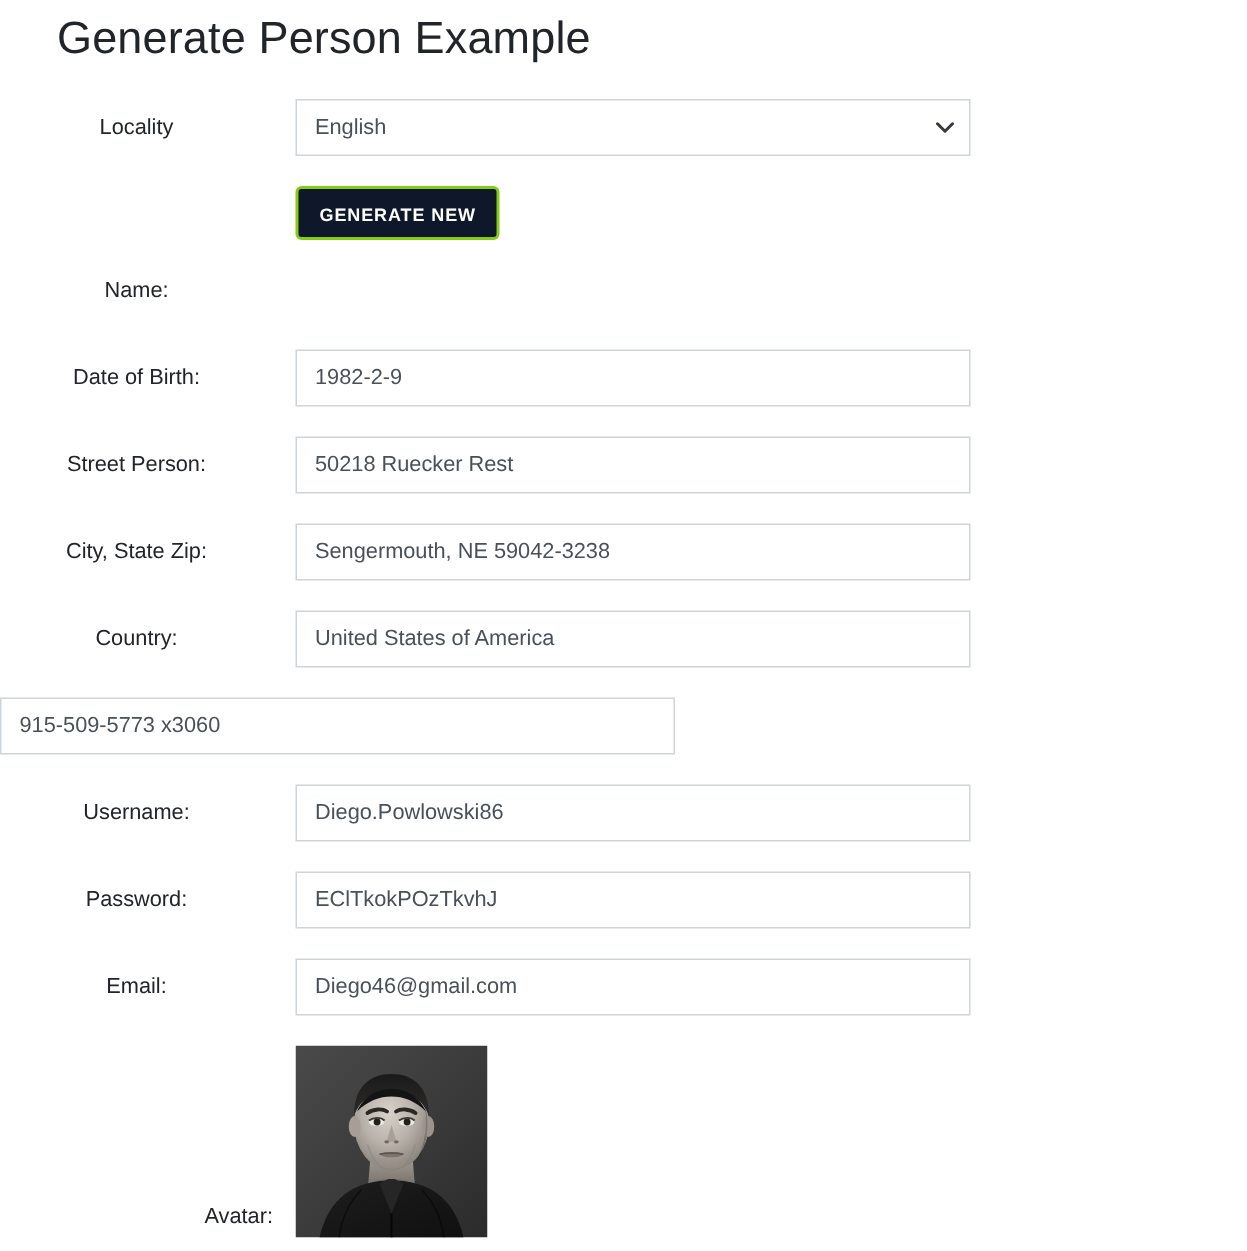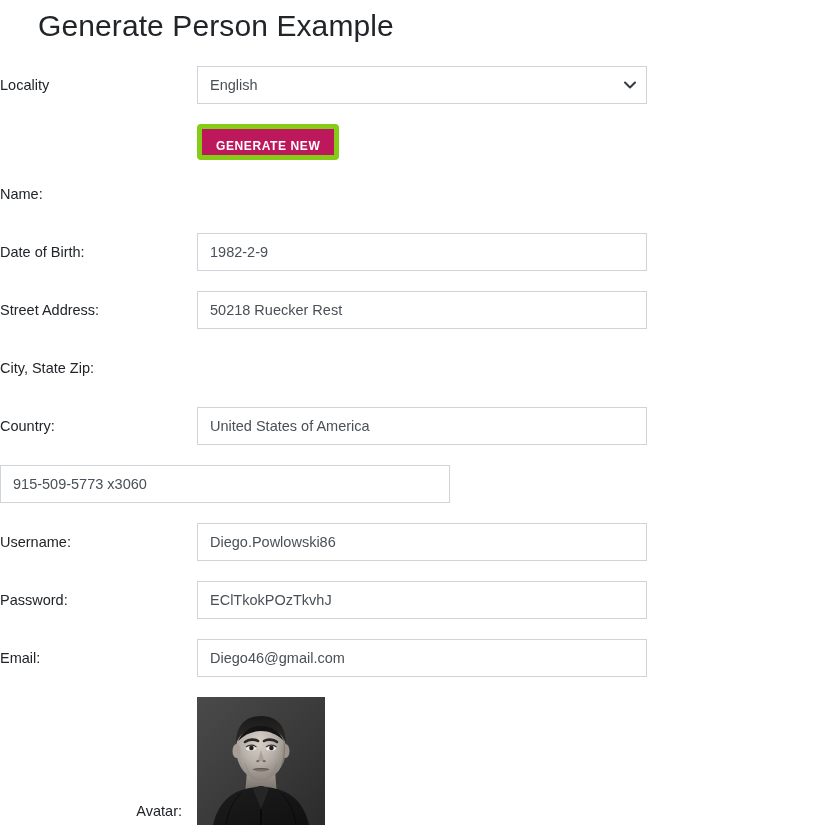--- a/index.html
+++ b/index.html
@@ -39,21 +39,21 @@
   .form-row {
     display: flex;
     align-items: flex-start;
     margin-bottom: 20px;
     height: 38px;
   }
   .form-label {
     width: 197px;
     padding-right: 15px;
     box-sizing: border-box;
-    text-align: left;
+    text-align: center;
     font-size: 14.5px;
     line-height: 38px;
     color: #212529;
     white-space: nowrap;
   }
   .form-control-wrap {
     width: 450px;
   }
   .form-input {
     display: block;
@@ -92,22 +92,22 @@
     align-items: flex-start;
     margin-bottom: 15px;
     margin-top: 12px;
     height: 36px;
   }
   .btn-primary {
     display: inline-block;
     box-sizing: border-box;
     height: 36px;
     padding: 0 14px;
-    background-color: #be185d;
-    border: 5px solid #84cc16;
+    background-color: #0f172a;
+    border: 2px solid #84cc16;
     border-radius: 4px;
     color: #ffffff;
     font-family: "Liberation Sans", sans-serif;
     font-size: 12px;
     font-weight: bold;
     letter-spacing: 0.6px;
     line-height: 34px;
     text-transform: uppercase;
     cursor: pointer;
   }
@@ -168,28 +168,31 @@
     </div>
 
     <div class="form-row">
       <div class="form-label">Date of Birth:</div>
       <div class="form-control-wrap">
         <input class="form-input" type="text" value="1982-2-9" style="">
       </div>
     </div>
 
     <div class="form-row">
-      <div class="form-label">Street Address:</div>
+      <div class="form-label">Street Person:</div>
       <div class="form-control-wrap">
         <input class="form-input" type="text" value="50218 Ruecker Rest" style="">
       </div>
     </div>
 
     <div class="form-row">
       <div class="form-label">City, State Zip:</div>
+      <div class="form-control-wrap">
+        <input class="form-input" type="text" value="Sengermouth, NE 59042-3238" style="">
+      </div>
     </div>
 
     <div class="form-row">
       <div class="form-label">Country:</div>
       <div class="form-control-wrap">
         <input class="form-input" type="text" value="United States of America" style="">
       </div>
     </div>
 
     <div class="form-row">

